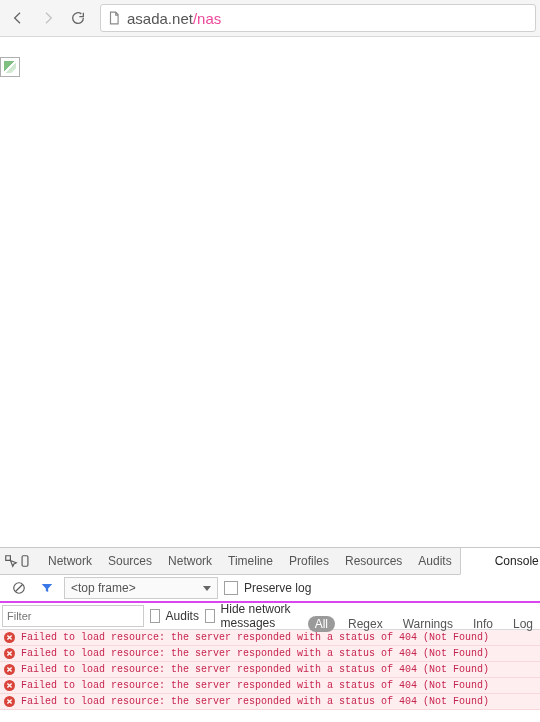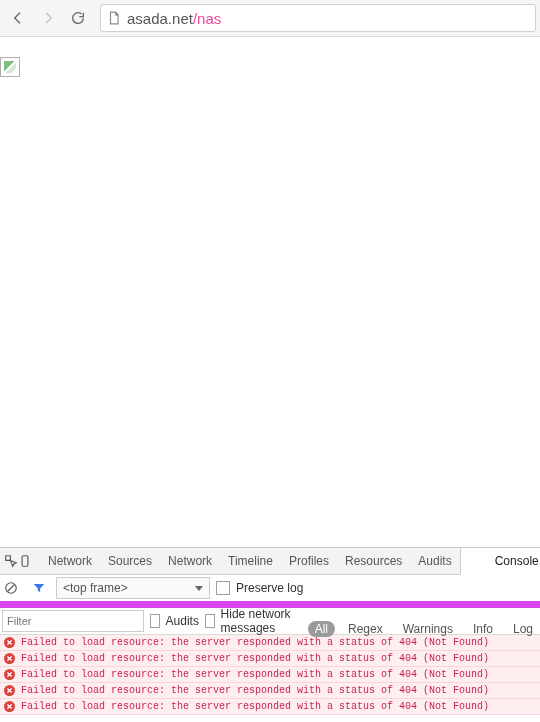--- a/index.html
+++ b/index.html
@@ -120,22 +120,22 @@
     margin-bottom: -1px;
     color: #222;
     padding-left: 34px;
   }
 
   .dt-subbar {
     display: flex;
     align-items: center;
     height: 26px;
     background: #fff;
-    border-bottom: 7px solid #d946ef;
-    padding-left: 0;
+    border-bottom: 2px solid #d946ef;
+    padding-left: 8px;
     gap: 6px;
   }
   .frame-select {
     display: flex;
     align-items: center;
     justify-content: space-between;
     border: 1px solid #ccc;
     background: #fafafa;
     height: 20px;
     width: 140px;

